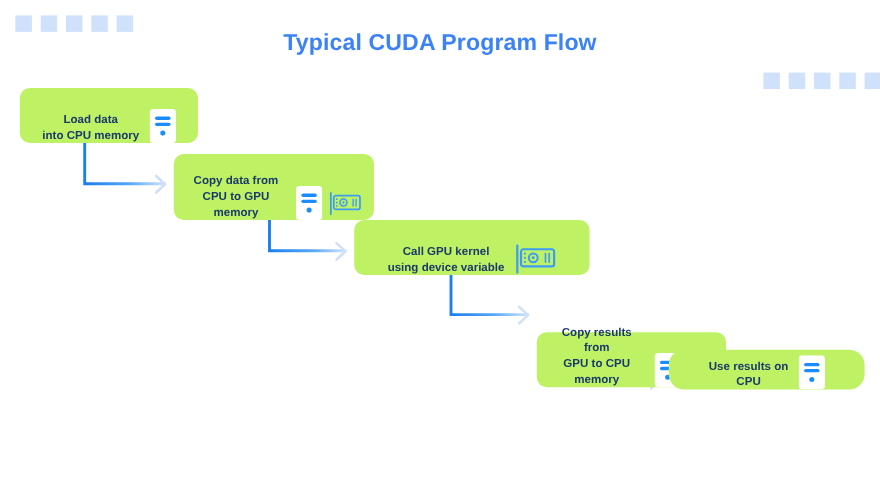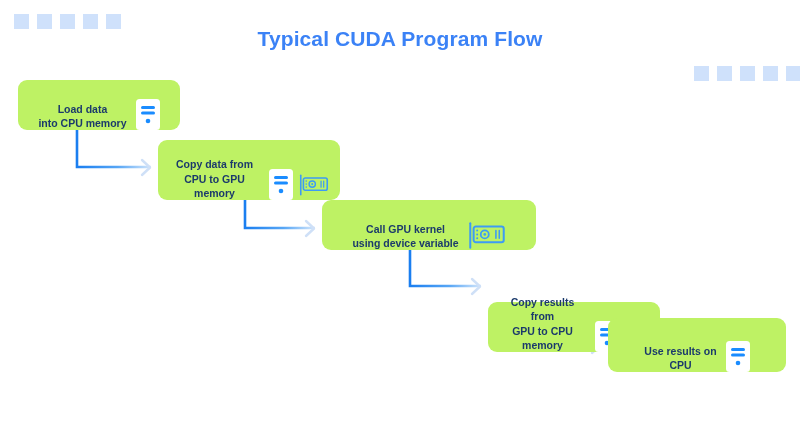--- a/index.html
+++ b/index.html
@@ -198,21 +198,21 @@
       </svg>
       <svg class="icon-cpu" width="24" height="31" viewBox="0 0 24 31">
         <rect x="0" y="0" width="24" height="31" rx="3.5" fill="#ffffff"></rect>
         <rect x="5" y="7" width="14" height="3" rx="1.5" fill="#1a8cff"></rect>
         <rect x="5" y="12.5" width="14" height="3" rx="1.5" fill="#1a8cff"></rect>
         <circle cx="12" cy="22" r="2.3" fill="#1a8cff"></circle>
       </svg>
     </div>
   </div>
 
-  <div class="flow-box" id="box-use-results" style="left:608px; top:318px; width:178px; height:54px;">
+  <div class="flow-box" id="box-use-results" style="left:608px; top:318px; width:178px; height:36px;border-radius:14px;">
     <div class="box-label">Use results on
 CPU</div>
     <div class="icon-group">
       <svg class="icon-cpu" width="24" height="31" viewBox="0 0 24 31">
         <rect x="0" y="0" width="24" height="31" rx="3.5" fill="#ffffff"></rect>
         <rect x="5" y="7" width="14" height="3" rx="1.5" fill="#1a8cff"></rect>
         <rect x="5" y="12.5" width="14" height="3" rx="1.5" fill="#1a8cff"></rect>
         <circle cx="12" cy="22" r="2.3" fill="#1a8cff"></circle>
       </svg>
     </div>

